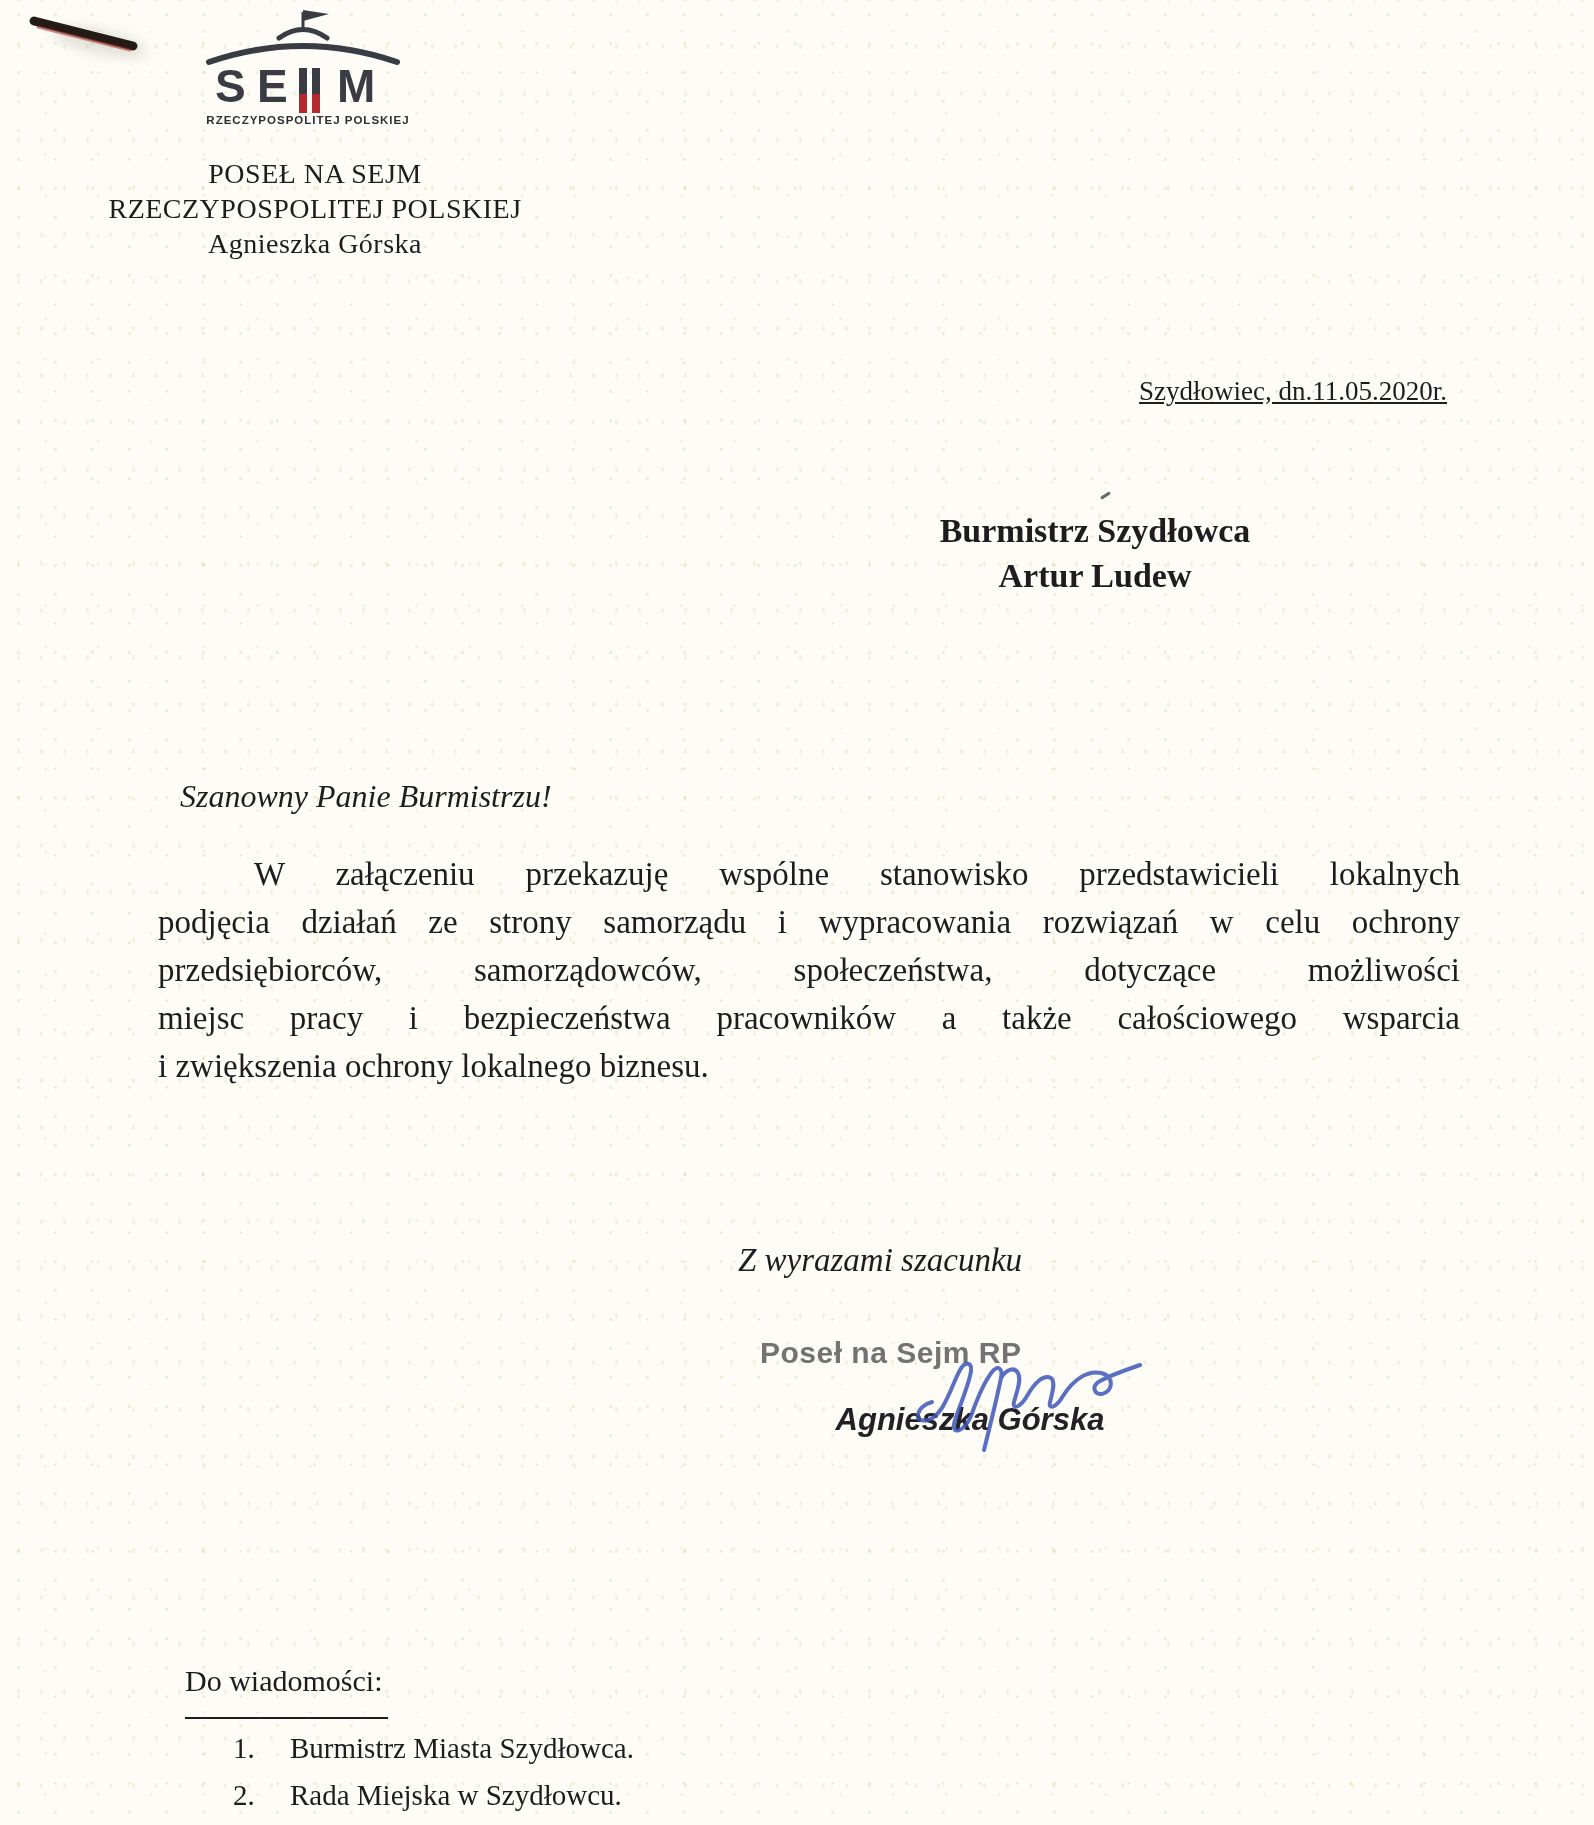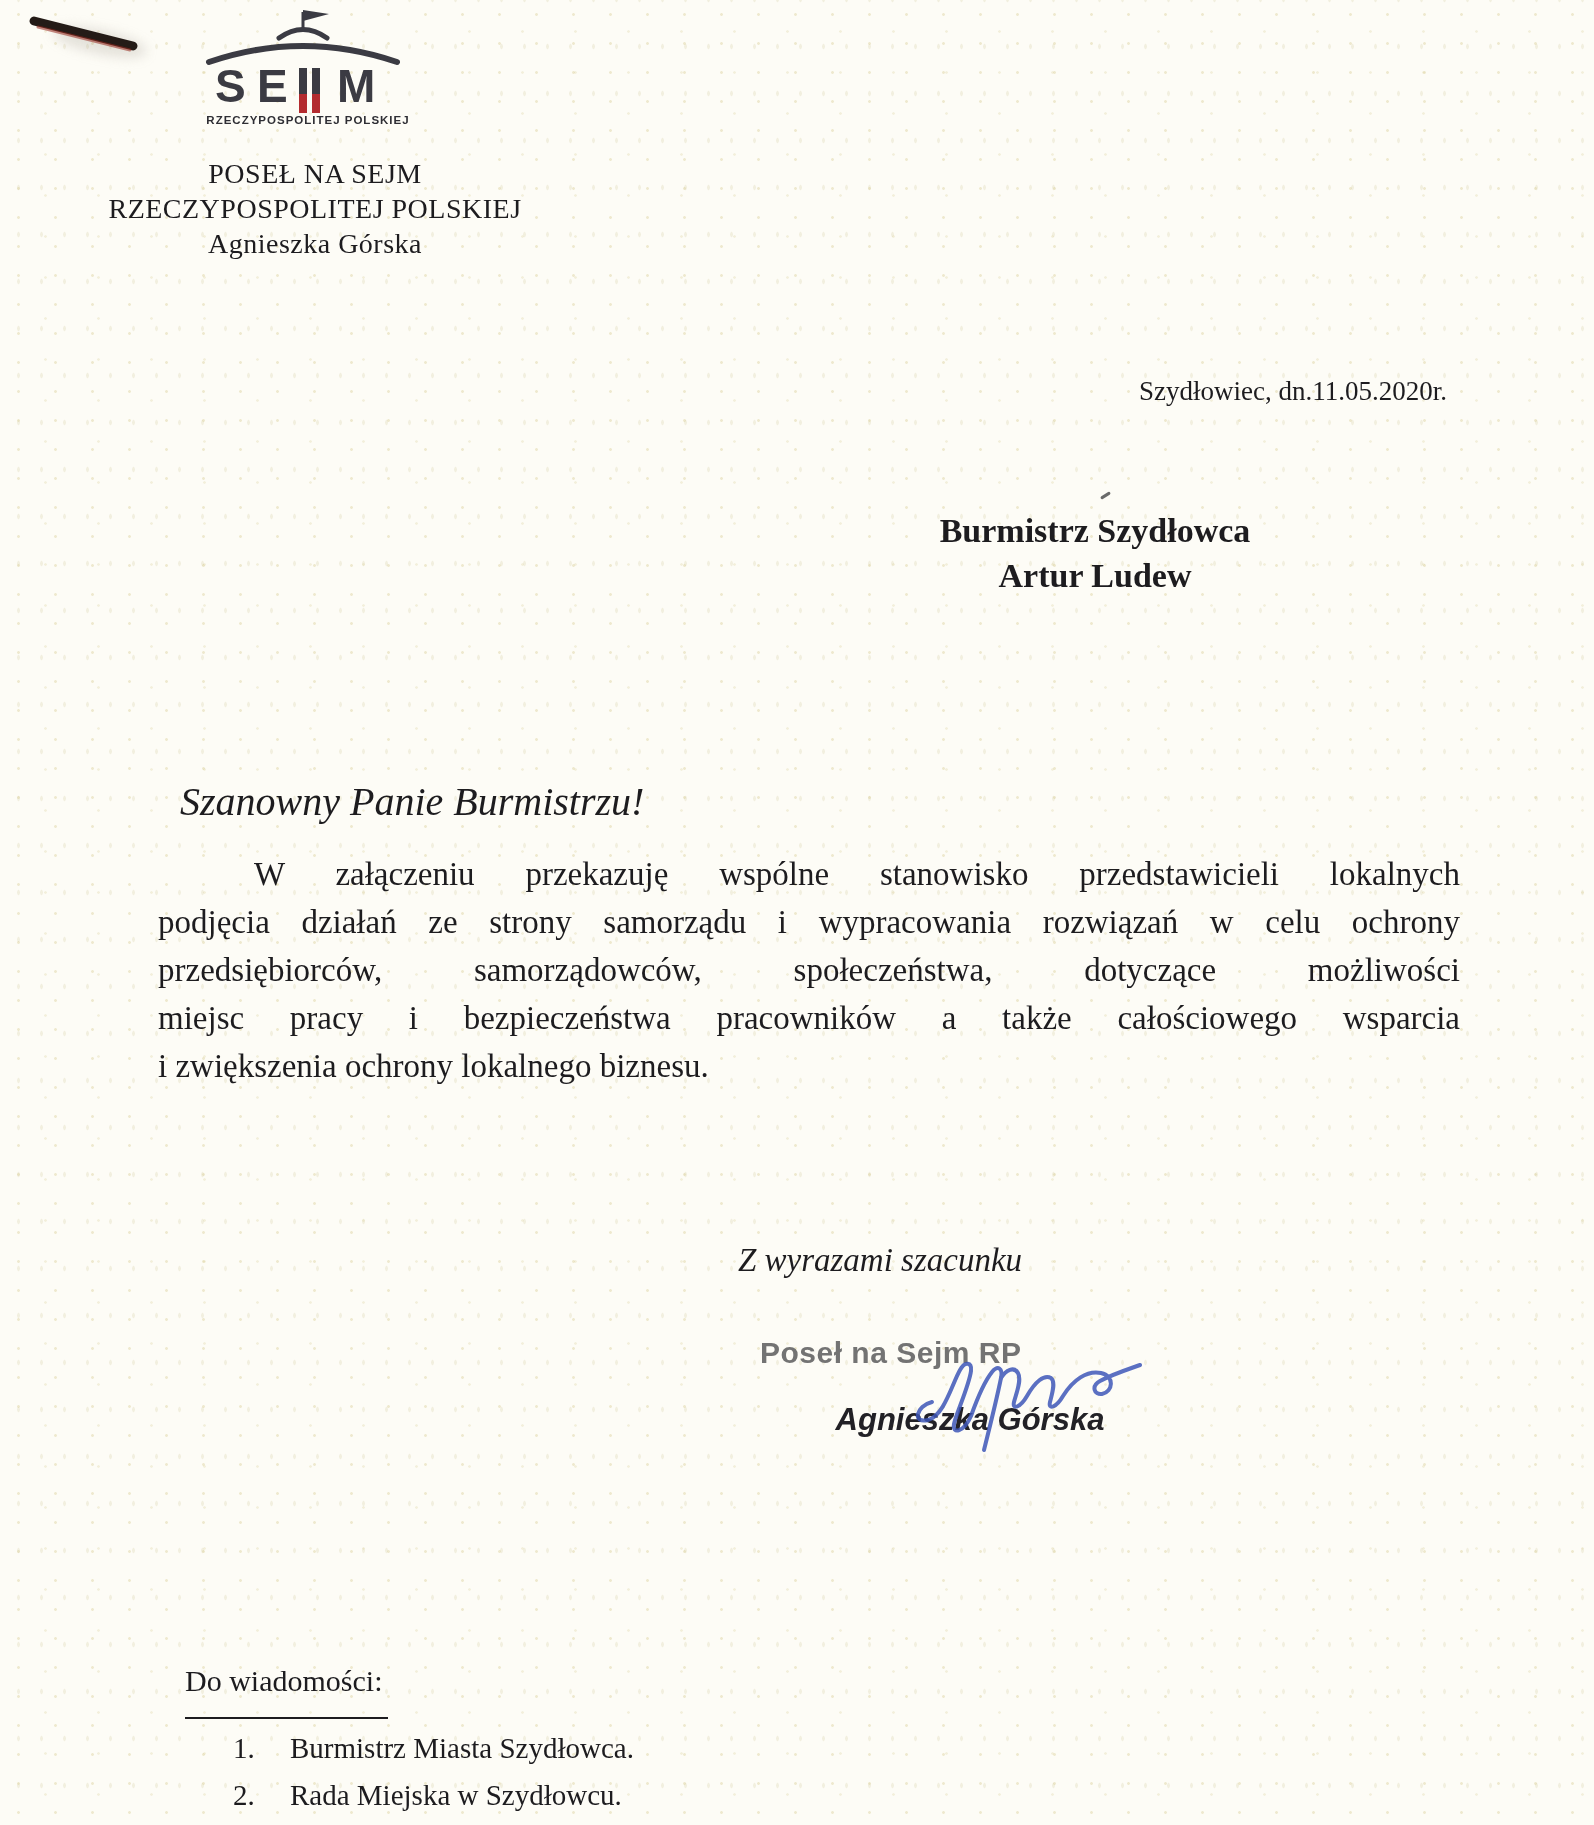--- a/index.html
+++ b/index.html
@@ -26,32 +26,32 @@
 
   
   #logo{left:191px;top:6px;width:250px;height:122px;}
 
   
   #header{
     left:15px;top:156px;width:600px;text-align:center;
     font-weight:normal;font-size:28px;line-height:35px;letter-spacing:.5px;
   }
 
-  #date{right:147px;top:376px;font-size:27px;}
+  #date{right:147px;top:376px;font-size:27px;text-decoration:underline;}
 
   #addressee{
     left:890px;top:508px;width:410px;text-align:center;
     font-weight:bold;font-size:34px;line-height:45px;
   }
   .apostrophe{
     left:1100px;top:494px;width:11px;height:3px;background:#6a6a6a;
     transform:rotate(-32deg);border-radius:2px;
   }
 
-  #salutation{left:180px;top:778px;font-style:italic;font-size:40px;}
+  #salutation{left:180px;top:778px;font-style:italic;font-size:32px;}
 
   #body-par{left:158px;top:850px;width:1302px;font-size:33px;line-height:48px;}
   #body-par .line{text-align:justify;text-align-last:justify;}
   #body-par .line.first{padding-left:96px;width:1206px;}
   #body-par .line.last{text-align:left;text-align-last:left;}
 
   #closing{left:640px;top:1242px;width:480px;text-align:center;font-style:italic;font-size:33px;}
 
   .sans{font-family:"Liberation Sans", sans-serif;}
   #sig-role{left:760px;top:1336px;width:420px;text-align:left;font-weight:700;font-size:30px;letter-spacing:.5px;color:#737373;}

